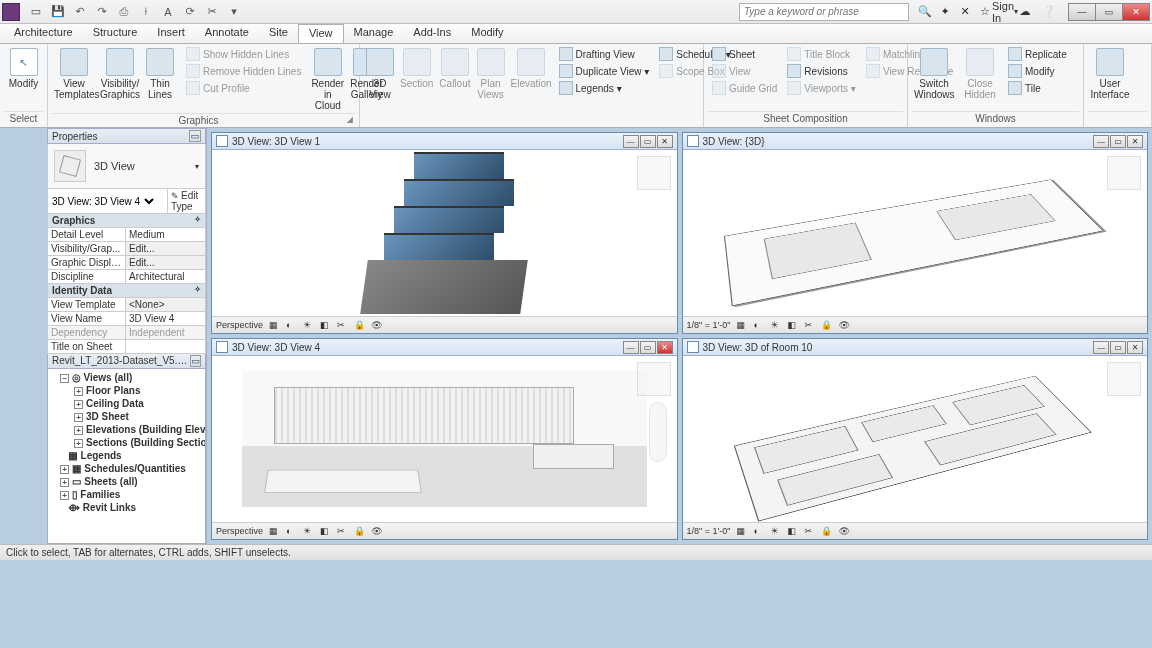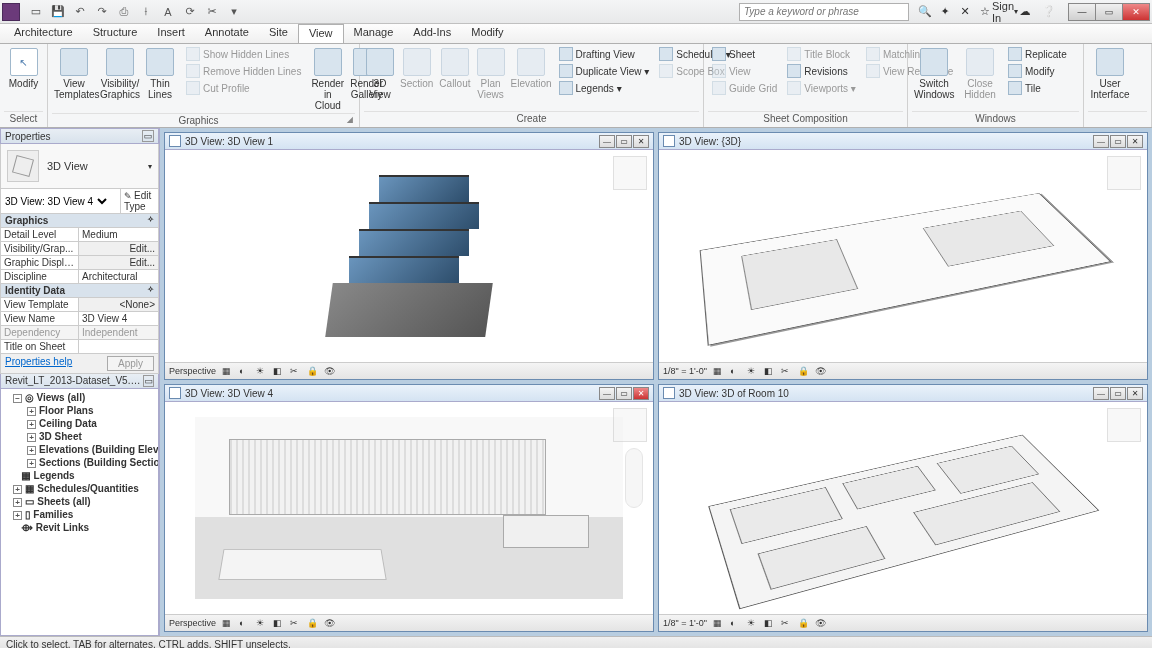--- a/index.html
+++ b/index.html
@@ -35,21 +35,21 @@
 .big-btn .ico { width:28px; height:28px; margin:0 auto 2px; background:#d8e4ee; border:1px solid #a0b8cc; border-radius:2px; }
 .modify-btn .ico { background:#fff; }
 .stack { display:flex; flex-direction:column; gap:1px; }
 .sm-btn { font-size:10px; color:#999; padding:1px 4px; white-space:nowrap; cursor:pointer; display:flex; align-items:center; gap:3px; }
 .sm-btn.enabled { color:#333; }
 .sm-ico { width:14px; height:14px; background:#d8e4ee; border:1px solid #a0b8cc; display:inline-block; }
 .sm-btn:not(.enabled) .sm-ico { opacity:0.4; }
 .dialog-launcher { font-size:8px; float:right; color:#888; padding:0 2px; }
 
 
-.main { display:flex; height:508px; }
+.main { display:flex; height:416px;padding-left:47px; }
 
 
 .leftcol { width:160px; display:flex; flex-direction:column; background:#f0f0f0; border-right:1px solid #aac; }
 
 .props-head { height:16px; background:linear-gradient(#e8eef4,#d8e2ec); border:1px solid #aac; padding:0 4px; font-size:10px; display:flex; align-items:center; }
 .props-head .x { margin-left:auto; font-size:9px; border:1px solid #999; width:12px; height:12px; text-align:center; line-height:10px; cursor:pointer; }
 
 .prop-type { display:flex; align-items:center; padding:6px; background:#f8f8f8; border:1px solid #ccc; border-top:none; }
 .prop-type .ico3d { width:32px; height:32px; background:#eee; border:1px solid #ccc; margin-right:8px; position:relative; }
 .prop-type .ico3d::after { content:""; position:absolute; inset:6px; border:1px solid #999; transform:rotate(15deg); }
@@ -57,21 +57,21 @@
 .prop-row { display:flex; border:1px solid #ccc; border-top:none; background:#fff; font-size:10px; }
 .prop-row select,.prop-row .btn { flex:1; font-size:10px; border:none; background:#fff; }
 .edit-type { font-size:10px; padding:1px 3px; border-left:1px solid #ccc; cursor:pointer;margin-left:10px; }
 
 .prop-grid { font-size:10px; }
 .pg-head { background:#d8e2ec; padding:1px 4px; font-weight:bold; border:1px solid #ccc; border-top:none; display:flex; }
 .pg-head .exp { margin-left:auto; font-size:8px; }
 .pg-row { display:flex; border:1px solid #ccc; border-top:none; background:#fff; }
 .pg-row .k { width:78px; padding:1px 3px; border-right:1px solid #ccc; overflow:hidden; white-space:nowrap; text-overflow:ellipsis; }
 .pg-row .v { flex:1; padding:1px 3px; overflow:hidden; white-space:nowrap; }
-.pg-row .v.btn { text-align:right; background:#f0f0f0; cursor:pointer; }
+.pg-row .v.btn { text-align:left; background:#f0f0f0; cursor:pointer; }
 .pg-row.disabled { color:#999; background:#f4f4f4; }
 .prop-foot { display:flex; padding:2px 4px; font-size:10px; border:1px solid #ccc; border-top:none; background:#f0f0f0; }
 .prop-foot a { color:#0066cc; text-decoration:underline; }
 .prop-foot .apply { margin-left:auto; padding:1px 10px; border:1px solid #aaa; background:#f4f4f4; cursor:pointer; color:#999; }
 
 .browser { flex:1; border:1px solid #aac; border-top:none; background:#fff; font-size:10px; overflow:hidden; }
 .browser-head { background:linear-gradient(#e8eef4,#d8e2ec); padding:1px 4px; border-bottom:1px solid #aac; white-space:nowrap; overflow:hidden; text-overflow:ellipsis; display:flex; }
 .browser-head .x { margin-left:auto; font-size:9px; border:1px solid #999; width:12px; height:12px; text-align:center; line-height:10px; cursor:pointer; }
 .tree { padding:2px; }
 .tree div { padding:1px 0; white-space:nowrap; cursor:pointer;font-weight:bold; }
@@ -267,21 +267,20 @@
         <div class="sm-btn enabled">
             <span class="sm-ico"></span>
             <span>Schedules ▾</span>
           </div>
         <div class="sm-btn">
             <span class="sm-ico"></span>
             <span>Scope Box</span>
           </div>
       </div>
     </div>
-    <div class="panel-title">Create</div>
   </div>
 
   <div class="panel" style="width:204px">
     <div class="panel-body">
       <div class="stack">
         <div class="sm-btn enabled">
             <span class="sm-ico"></span>
             <span>Sheet</span>
           </div>
         <div class="sm-btn">
@@ -413,24 +412,20 @@
           <div class="v">3D View 4</div>
         </div>
       <div class="pg-row disabled">
           <div class="k">Dependency</div>
           <div class="v">Independent</div>
         </div>
       <div class="pg-row">
           <div class="k">Title on Sheet</div>
           <div class="v"></div>
         </div>
-    </div>
-    <div class="prop-foot">
-      <a>Properties help</a>
-      <span class="apply">Apply</span>
     </div>
 
     <div class="browser">
       <div class="browser-head">
         <span style="overflow:hidden;text-overflow:ellipsis">Revit_LT_2013-Dataset_V5.rvt - Proje...</span>
         <span class="x">▭</span>
       </div>
       <div class="tree">
         <div class="l1"><span class="tw">−</span>◎ <span>Views (all)</span></div>
         <div class="l2"><span class="tw">+</span><span>Floor Plans</span></div>

